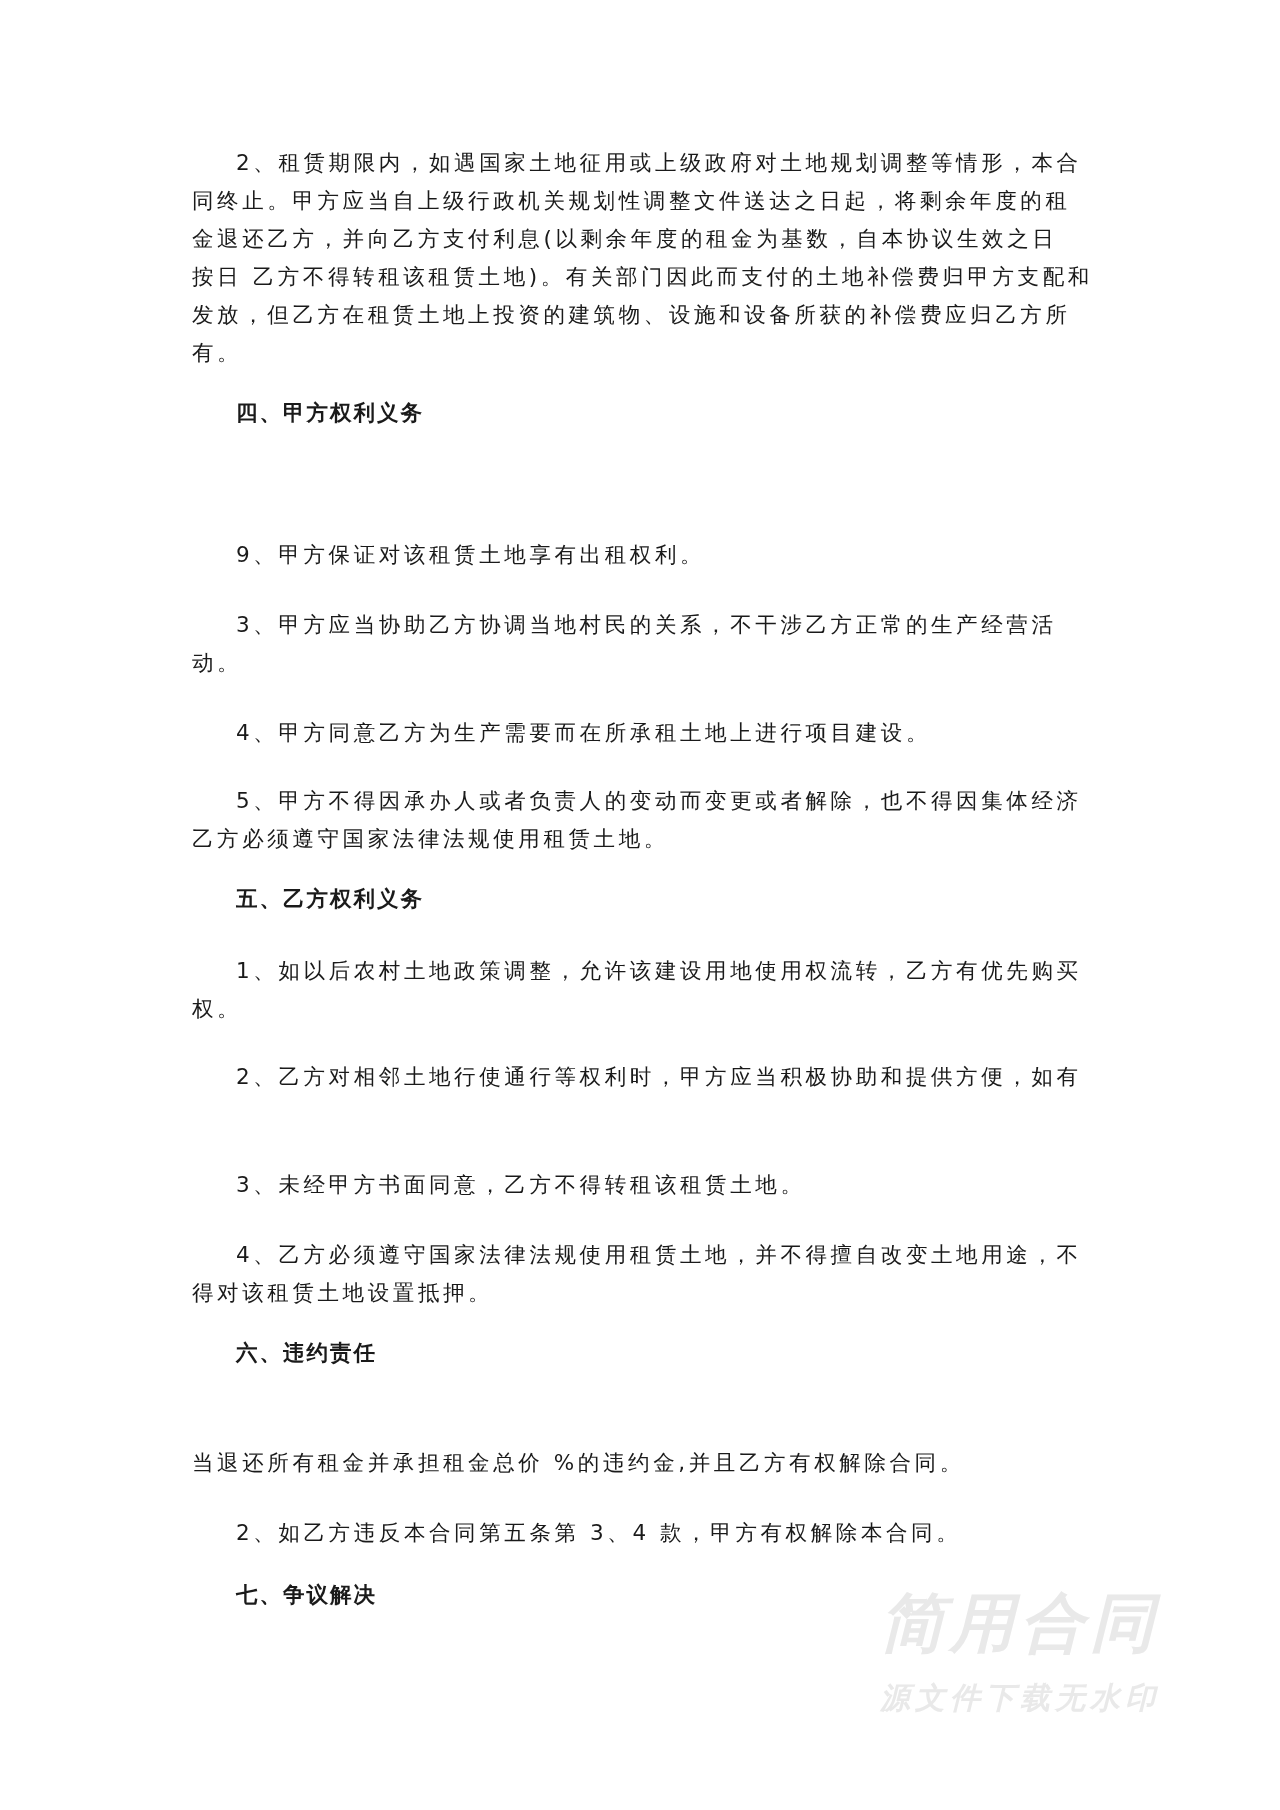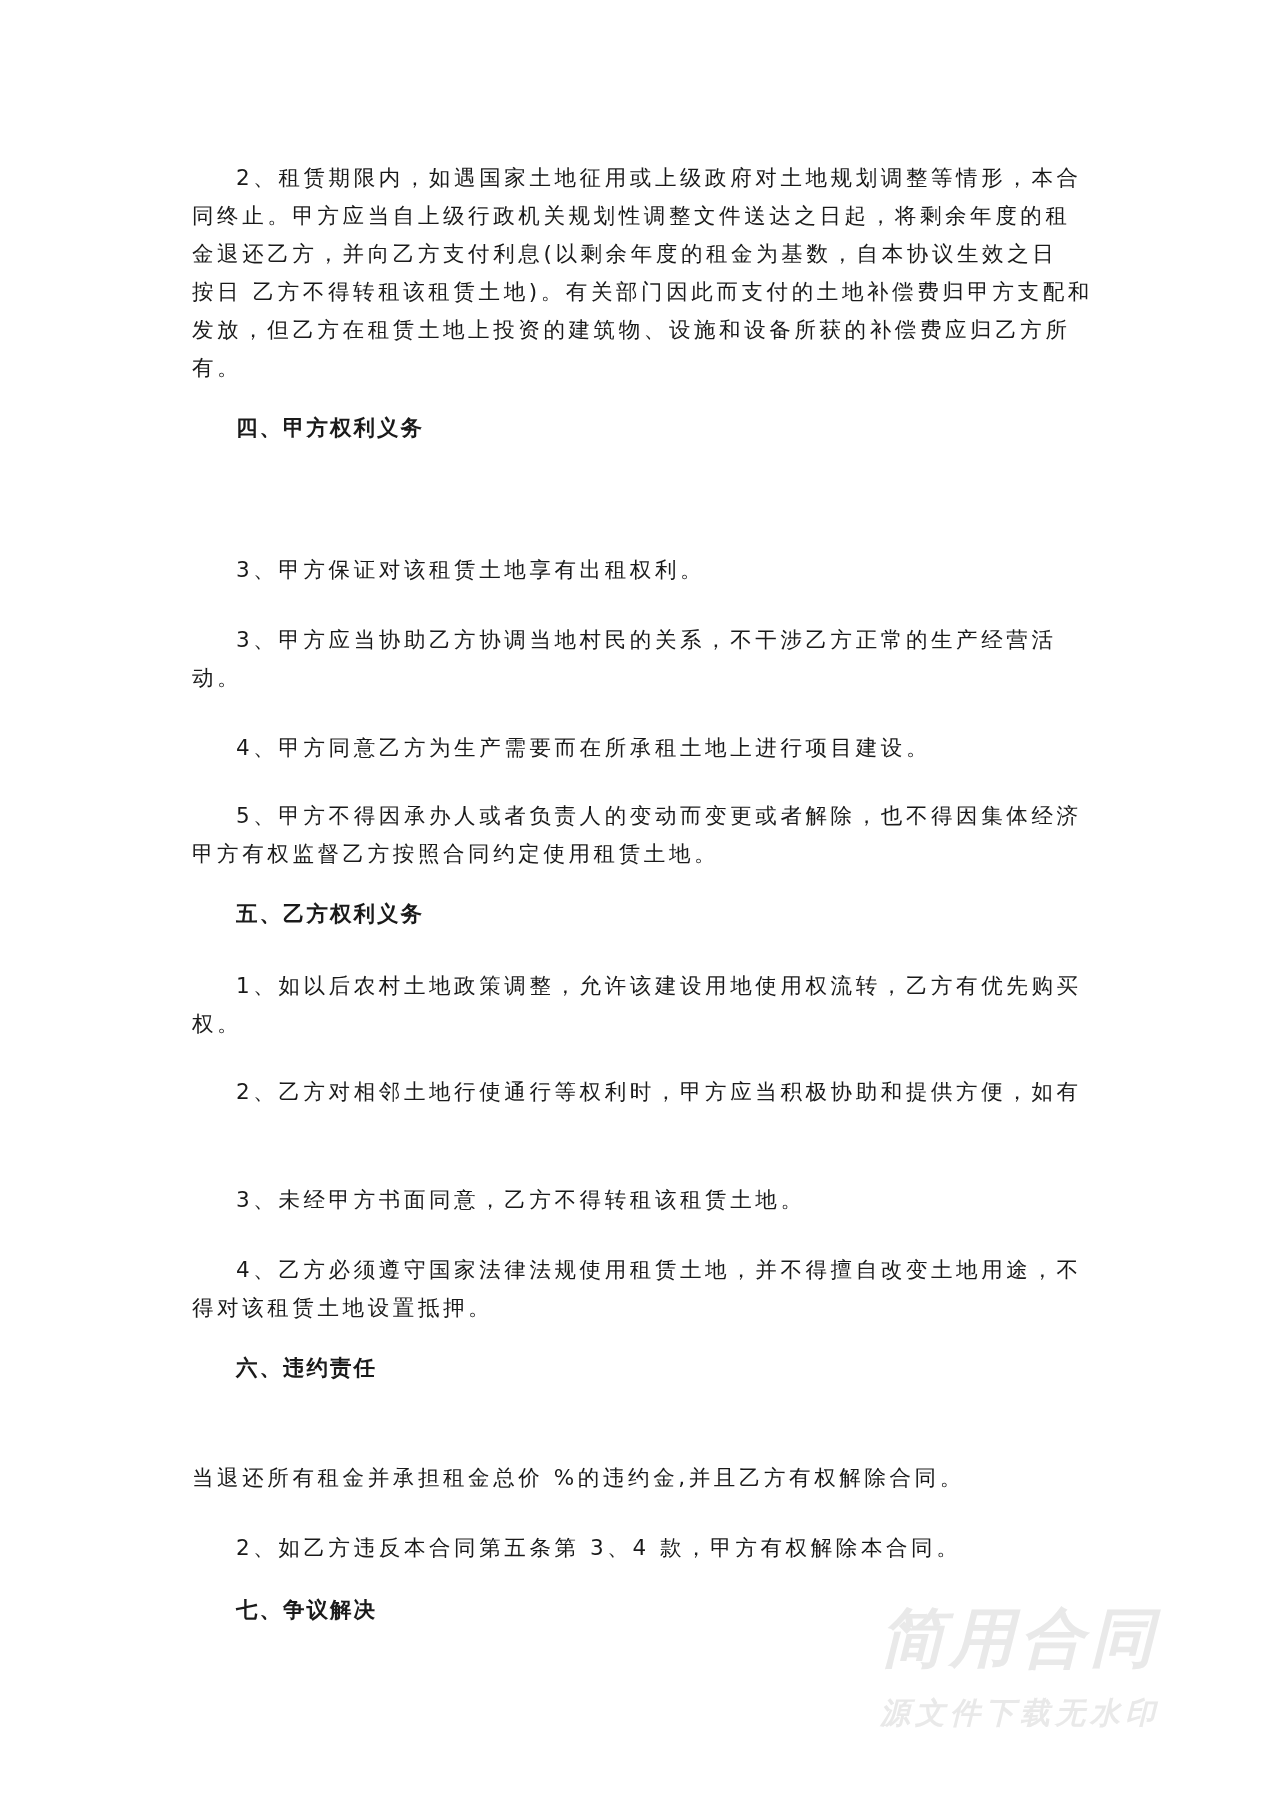--- a/index.html
+++ b/index.html
@@ -1,18 +1,18 @@
 <!DOCTYPE html>
 <html><head>
 <meta charset="utf-8">
 <style>
   html, body { margin: 0; padding: 0; background: #ffffff; }
   body { width: 1280px; height: 1810px; position: relative; overflow: hidden;
          font-family: "DejaVu Sans", "Liberation Sans", sans-serif; color: #1a1a1a; }
-  .page { position: absolute; left: 0; top: 15px; width: 1280px; height: 1319px; }
+  .page { position: absolute; left: 0; top: 0; width: 1280px; height: 1319px; }
   .line { position: absolute; left: 192px; font-size: 21.5px; line-height: 30px;
           white-space: nowrap; letter-spacing: 3.6px; }
   .indent { left: 236px; }
   .heading { left: 236px; font-weight: bold; letter-spacing: 2px; text-align: center; }
   .watermark { position: absolute; color: #e9e9e9; font-weight: bold; font-style: italic;
                white-space: nowrap; font-family: "DejaVu Sans", sans-serif; }
   .wm1 { left: 880px; top: 1580px; font-size: 64px; letter-spacing: 6px; }
   .wm2 { left: 880px; top: 1678px; font-size: 30px; letter-spacing: 5px; }
 </style>
 </head>
@@ -22,29 +22,29 @@
 
   <div class="line indent" style="top:148px">2、租赁期限内，如遇国家土地征用或上级政府对土地规划调整等情形，本合</div>
   <div class="line" style="top:224px">金退还乙方，并向乙方支付利息(以剩余年度的租金为基数，自本协议生效之日</div>
   <div class="line" style="top:186px">同终止。甲方应当自上级行政机关规划性调整文件送达之日起，将剩余年度的租</div>
   <div class="line" style="top:262px">按日 乙方不得转租该租赁土地)。有关部门因此而支付的土地补偿费归甲方支配和</div>
   <div class="line" style="top:300px">发放，但乙方在租赁土地上投资的建筑物、设施和设备所获的补偿费应归乙方所</div>
   <div class="line" style="top:338px">有。</div>
 
   <div class="line heading" style="top:398px">四、甲方权利义务</div>
 
-  <div class="line indent" style="top:540px">3、甲方保证对该租赁土地享有出租权利。</div>
+  <div class="line indent" style="top:540px">9、甲方保证对该租赁土地享有出租权利。</div>
 
   <div class="line indent" style="top:610px">3、甲方应当协助乙方协调当地村民的关系，不干涉乙方正常的生产经营活</div>
   <div class="line" style="top:648px">动。</div>
 
   <div class="line indent" style="top:718px">4、甲方同意乙方为生产需要而在所承租土地上进行项目建设。</div>
 
   <div class="line indent" style="top:786px">5、甲方不得因承办人或者负责人的变动而变更或者解除，也不得因集体经济</div>
-  <div class="line" style="top:824px">甲方有权监督乙方按照合同约定使用租赁土地。</div>
+  <div class="line" style="top:824px">乙方必须遵守国家法律法规使用租赁土地。</div>
 
   <div class="line heading" style="top:884px">五、乙方权利义务</div>
 
   <div class="line indent" style="top:956px">1、如以后农村土地政策调整，允许该建设用地使用权流转，乙方有优先购买</div>
   <div class="line" style="top:994px">权。</div>
 
   <div class="line indent" style="top:1062px">2、乙方对相邻土地行使通行等权利时，甲方应当积极协助和提供方便，如有</div>
 
   <div class="line indent" style="top:1170px">3、未经甲方书面同意，乙方不得转租该租赁土地。</div>
 

